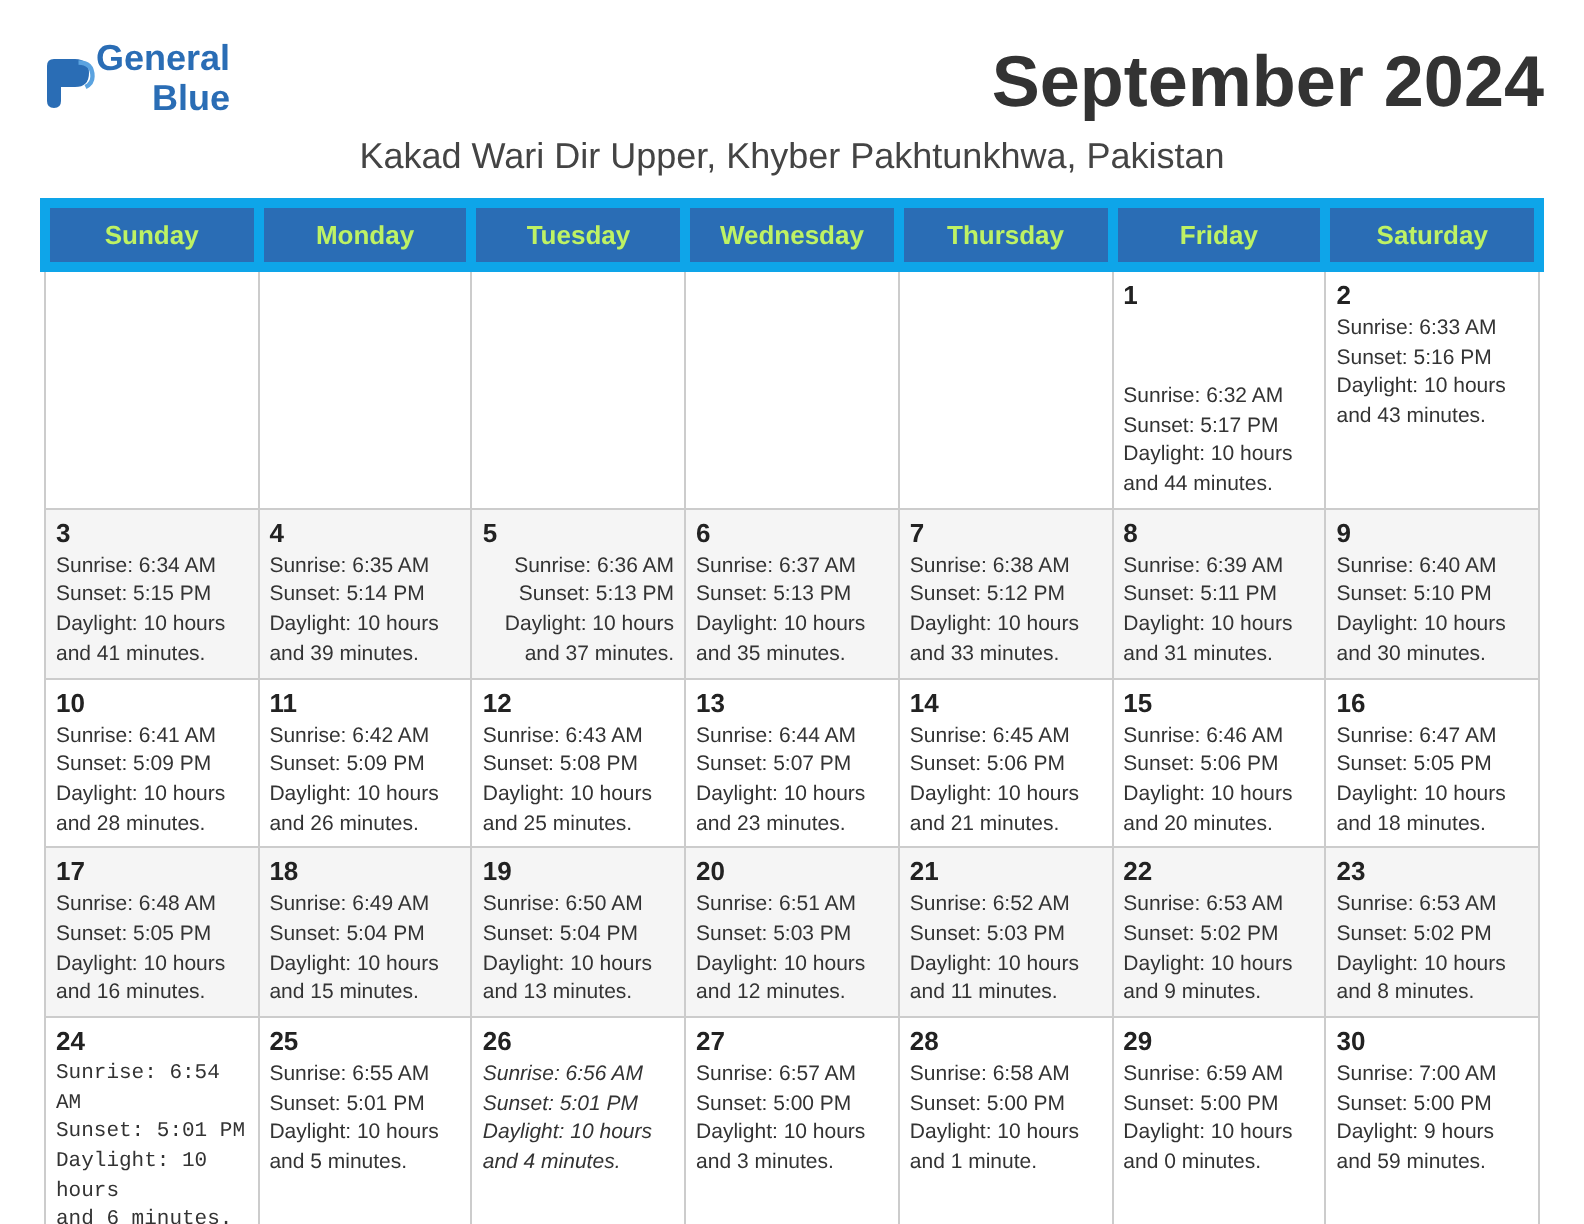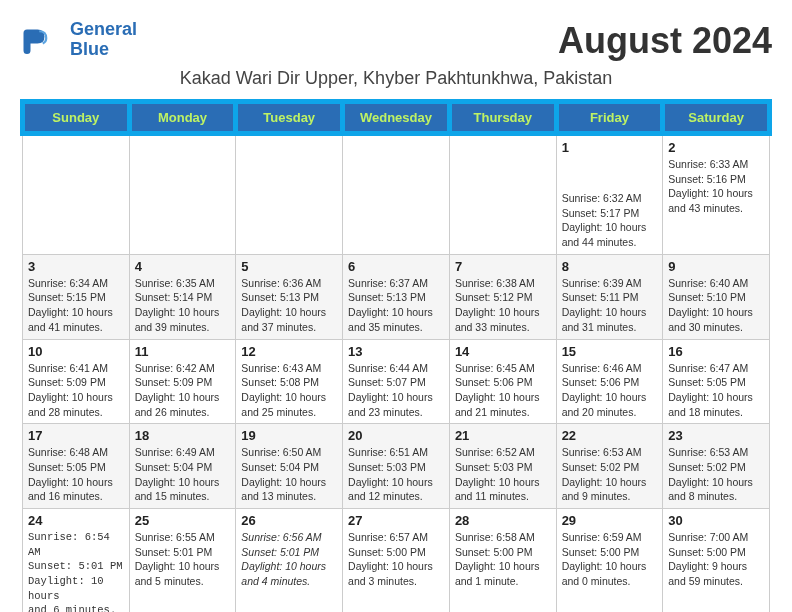--- a/index.html
+++ b/index.html
@@ -12,21 +12,22 @@
     }
     .header {
       display: flex;
       justify-content: space-between;
       align-items: flex-start;
       margin-bottom: 6px;
     }
     .logo {
       display: flex;
       align-items: center;
-      gap: 22px;
+      gap: 0;
+      text-align: right;
     }
     .logo-text {
       font-size: 18px;
       font-weight: bold;
       color: #333;
       line-height: 1.1;
     }
     .logo-text span { color: #2a6db5; }
     .logo-icon {
       width: 28px;
@@ -91,21 +92,21 @@
     <svg class="logo-icon" viewBox="0 0 32 32">
       <rect x="0" y="0" width="32" height="32" fill="white"></rect>
       <path d="M4 8 Q4 4 8 4 L20 4 Q28 4 28 12 Q28 20 20 20 L12 20 L12 28 Q12 32 8 32 Q4 32 4 28 Z" fill="#2a6db5"></path>
       <path d="M22 6 Q30 6 30 14 Q30 18 26 20" fill="none" stroke="#5ba3e0" stroke-width="2.5"></path>
     </svg>
     <div class="logo-text">
       <div><span>General</span></div>
       <div style="color:#2a6db5;">Blue</div>
     </div>
   </div>
-  <div class="month-title">August 2024</div>
+  <div class="month-title">September 2024</div>
 </div>
 
 <div class="subtitle">Kakad Wari Dir Upper, Khyber Pakhtunkhwa, Pakistan</div>
 
 <table>
   <thead>
     <tr id="weekday-header">
         <th>Sunday</th>
         <th>Monday</th>
         <th>Tuesday</th>
@@ -147,21 +148,21 @@
         </td>
         <td>
           <span class="day-num">4</span>
           <div class="day-info" style="white-space: pre-line;">Sunrise: 6:35 AM
 Sunset: 5:14 PM
 Daylight: 10 hours
 and 39 minutes.</div>
         </td>
         <td>
           <span class="day-num">5</span>
-          <div class="day-info" style="white-space: pre-line;">Sunrise: 6:36 AM
+          <div class="day-info" style="white-space: pre-line; text-align: right;">Sunrise: 6:36 AM
 Sunset: 5:13 PM
 Daylight: 10 hours
 and 37 minutes.</div>
         </td>
         <td>
           <span class="day-num">6</span>
           <div class="day-info" style="white-space: pre-line;">Sunrise: 6:37 AM
 Sunset: 5:13 PM
 Daylight: 10 hours
 and 35 minutes.</div>

